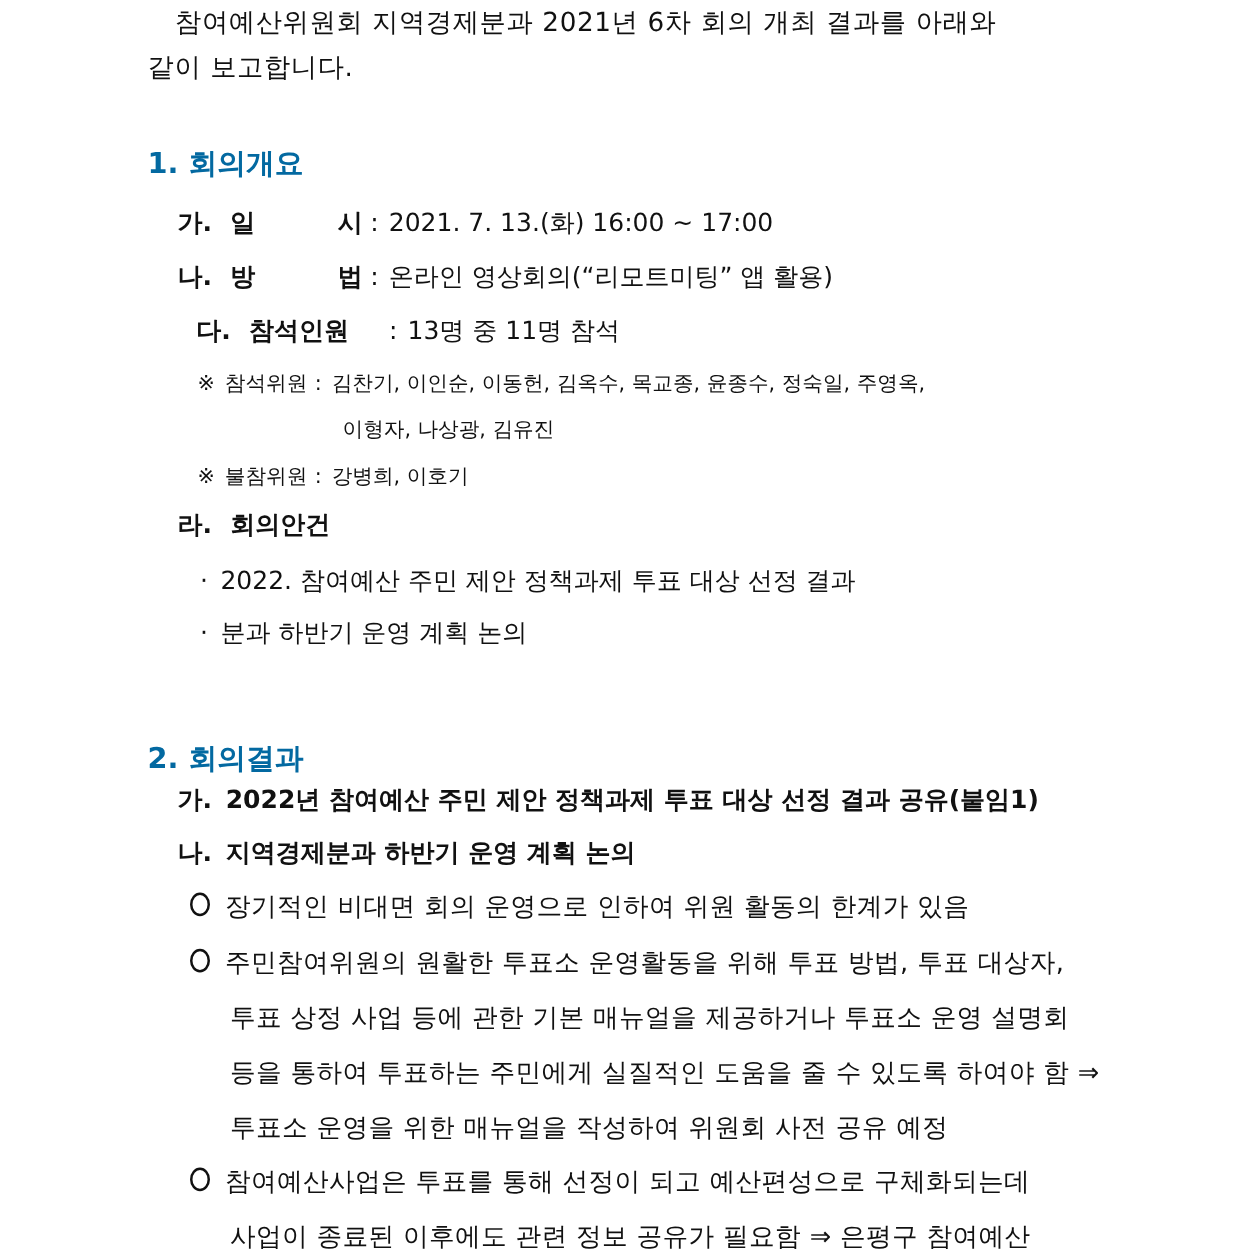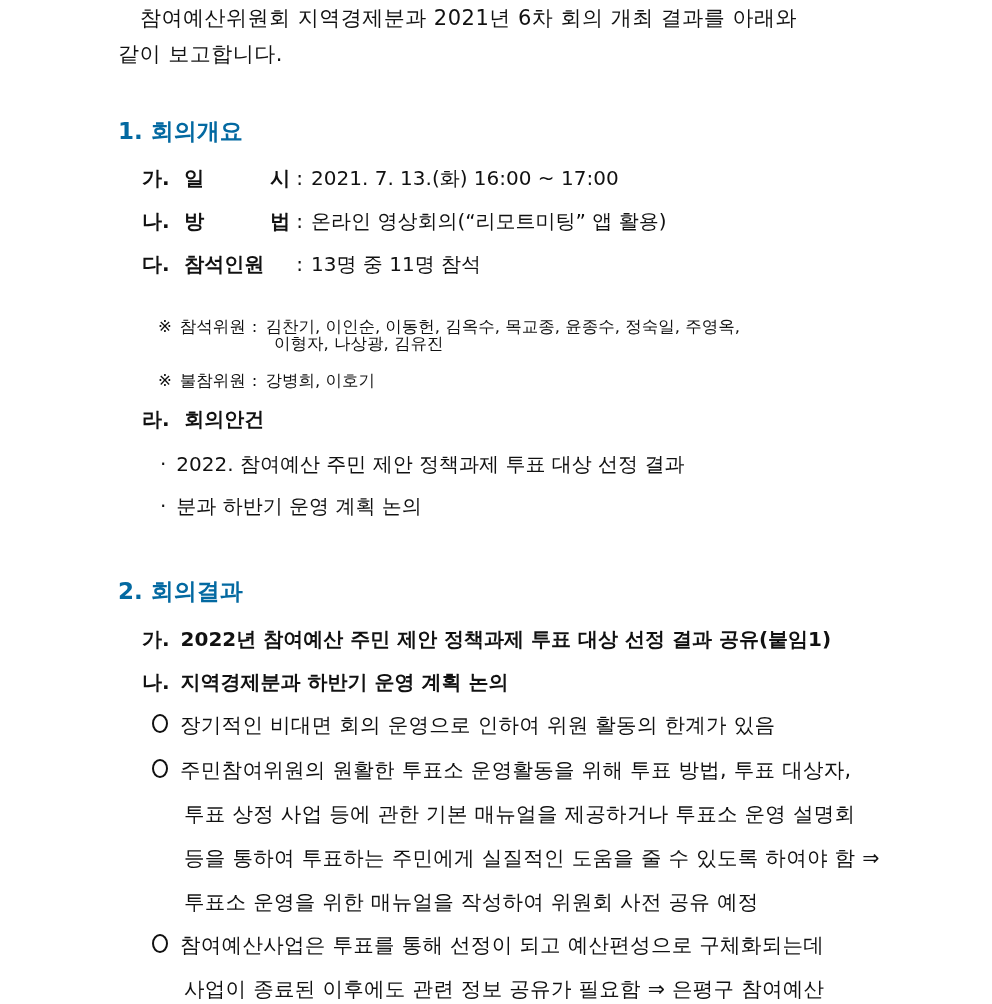--- a/index.html
+++ b/index.html
@@ -77,47 +77,47 @@
 </div>
 
 <div class="line" style="left:142px; top:207px;">
   <span class="sub-key">나.</span>
   <span class="sub-key spread" style="margin-left:8px;">
     <span>방</span>
     <span>법</span>
   </span><span class="val sep">:</span><span class="val">온라인 영상회의(“리모트미팅” 앱 활용)</span>
 </div>
 
-<div class="line" style="left:142px; top:250px;">
+<div class="line" style="left:157px; top:250px;">
   <span class="sub-key">다.</span>
   <span class="sub-key" style="margin-left:8px; width:106px;">참석인원</span><span class="val sep">:</span><span class="val">13명 중 11명 참석</span>
 </div>
 
-<div class="line note" style="left:158px; top:293px;margin-top:20px;">
+<div class="line note" style="left:158px; top:293px;">
   <span class="mark">※</span><span>참석위원</span><span class="sep">:</span><span>김찬기, 이인순, 이동헌, 김옥수, 목교종, 윤종수, 정숙일, 주영옥,</span>
 </div>
 <div class="line note" style="left:274px; top:330px;">이형자, 나상광, 김유진</div>
 
 <div class="line note" style="left:158px; top:367px;text-align:center;">
   <span class="mark">※</span><span>불참위원</span><span class="sep">:</span><span>강병희, 이호기</span>
 </div>
 
 <div class="line" style="left:142px; top:405px;">
   <span class="sub-key">라.</span>
   <span class="sub-key" style="margin-left:8px;">회의안건</span>
 </div>
 
 <div class="line bullet-line" style="left:160px; top:450px;text-align:center;">
   <span class="bullet-dot">·</span><span>2022. 참여예산 주민 제안 정책과제 투표 대상 선정 결과</span>
 </div>
 <div class="line bullet-line" style="left:160px; top:492px;text-align:right;">
   <span class="bullet-dot">·</span><span>분과 하반기 운영 계획 논의</span>
 </div>
 
-<div class="line sec-heading" style="left:118px; top:577px;">2. 회의결과</div>
+<div class="line sec-heading" style="left:118px; top:593px;">2. 회의결과</div>
 
 <div class="line sub-label" style="left:142px; top:625px;">
   <span>가.</span>
   <span style="margin-left:4px;">2022년 참여예산 주민 제안 정책과제 투표 대상 선정 결과 공유(붙임1)</span>
 </div>
 
 <div class="line sub-label" style="left:142px; top:668px;">
   <span>나.</span>
   <span style="margin-left:4px;">지역경제분과 하반기 운영 계획 논의</span>
 </div>

